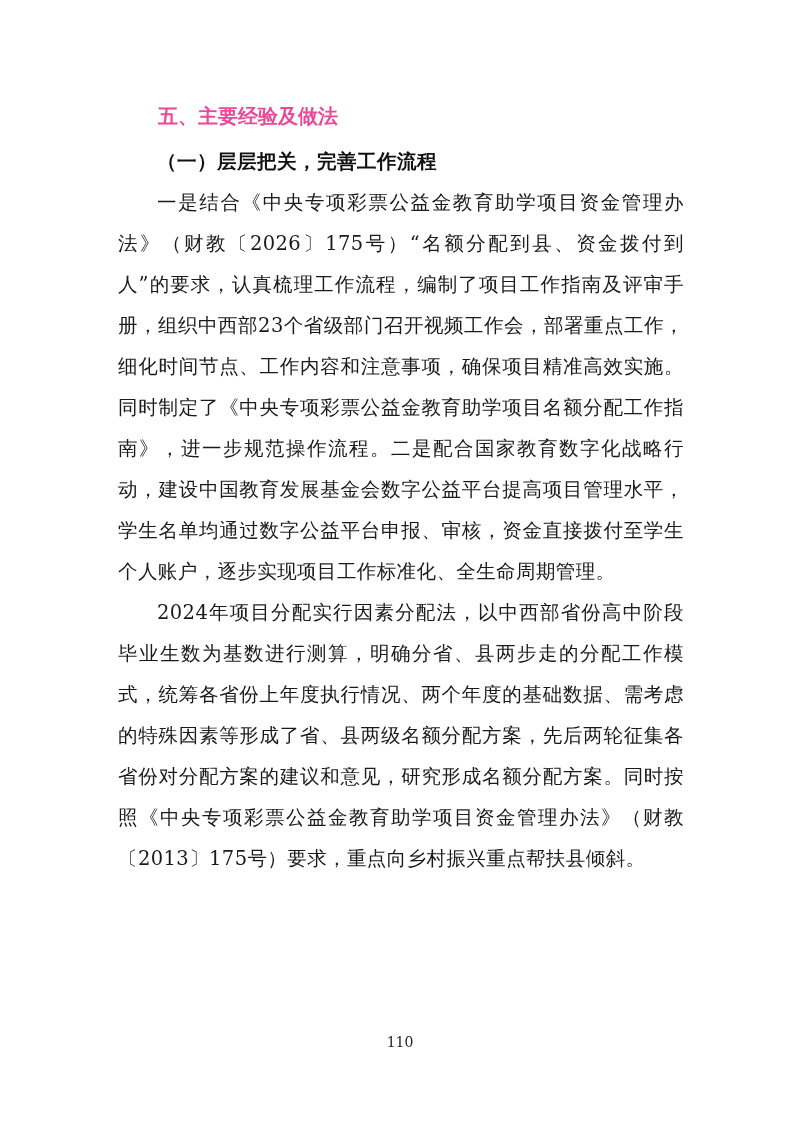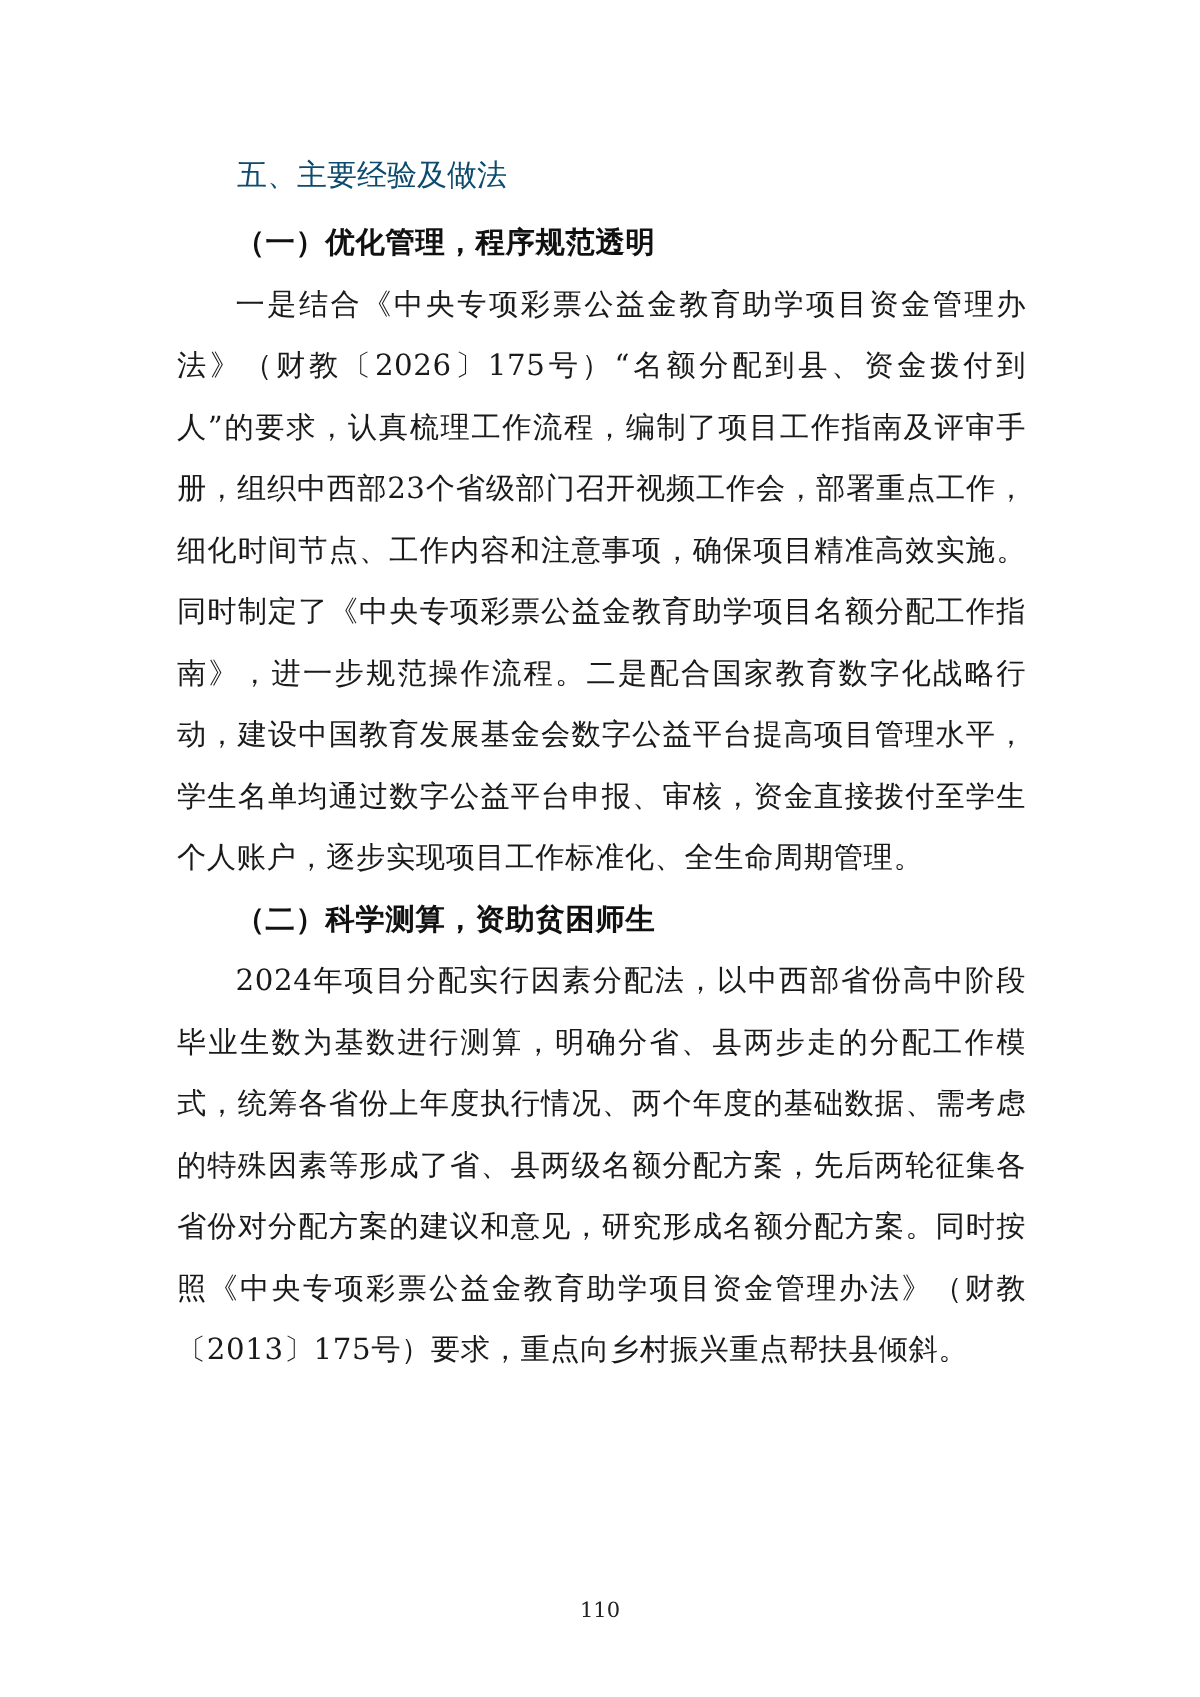--- a/index.html
+++ b/index.html
@@ -25,24 +25,24 @@
   .doc-text {
     font-family: "DejaVu Serif", "Liberation Serif", serif;
     color: #1a1a1a;
     font-size: 19.5px;
     line-height: 41px;
     text-align: justify;
     text-justify: inter-ideograph;
   }
   .heading {
     font-family: "DejaVu Sans", "Liberation Sans", sans-serif;
-    font-weight: normal;
+    font-weight: bold;
     font-size: 20px;
     line-height: 41px;
-    color: #0c4a6e;
+    color: #ec4899;
     text-indent: 2em;
     margin: 0 0 4px 0;
   }
   .subheading {
     font-family: "DejaVu Serif", "Liberation Serif", serif;
     font-weight: bold;
     font-size: 19.5px;
     line-height: 41px;
     color: #111111;
     text-indent: 2em;
@@ -56,36 +56,34 @@
   }
   .page-number {
     position: absolute;
     left: 0;
     right: 0;
     top: 1034px;
     text-align: center;
     font-family: "DejaVu Serif", "Liberation Serif", serif;
     font-size: 14px;
     color: #222222;
-    margin-top: 32px;
   }
 </style>
 </head>
 <body>
 
 <div class="page">
   <div class="content doc-text">
 
     <p class="heading">五、主要经验及做法</p>
 
-    <p class="subheading">（一）优化管理，程序规范透明</p>
+    <p class="subheading">（一）层层把关，完善工作流程</p>
 
     <p class="para">一是结合《中央专项彩票公益金教育助学项目资金管理办法》（财教〔2026〕175号）“名额分配到县、资金拨付到人”的要求，认真梳理工作流程，编制了项目工作指南及评审手册，组织中西部23个省级部门召开视频工作会，部署重点工作，细化时间节点、工作内容和注意事项，确保项目精准高效实施。同时制定了《中央专项彩票公益金教育助学项目名额分配工作指南》，进一步规范操作流程。二是配合国家教育数字化战略行动，建设中国教育发展基金会数字公益平台提高项目管理水平，学生名单均通过数字公益平台申报、审核，资金直接拨付至学生个人账户，逐步实现项目工作标准化、全生命周期管理。</p>
 
-    <p class="subheading">（二）科学测算，资助贫困师生</p>
 
     <p class="para">2024年项目分配实行因素分配法，以中西部省份高中阶段毕业生数为基数进行测算，明确分省、县两步走的分配工作模式，统筹各省份上年度执行情况、两个年度的基础数据、需考虑的特殊因素等形成了省、县两级名额分配方案，先后两轮征集各省份对分配方案的建议和意见，研究形成名额分配方案。同时按照《中央专项彩票公益金教育助学项目资金管理办法》（财教〔2013〕175号）要求，重点向乡村振兴重点帮扶县倾斜。</p>
 
 
   </div>
 
   <div class="page-number">110</div>
 </div>
 
 </body></html>

